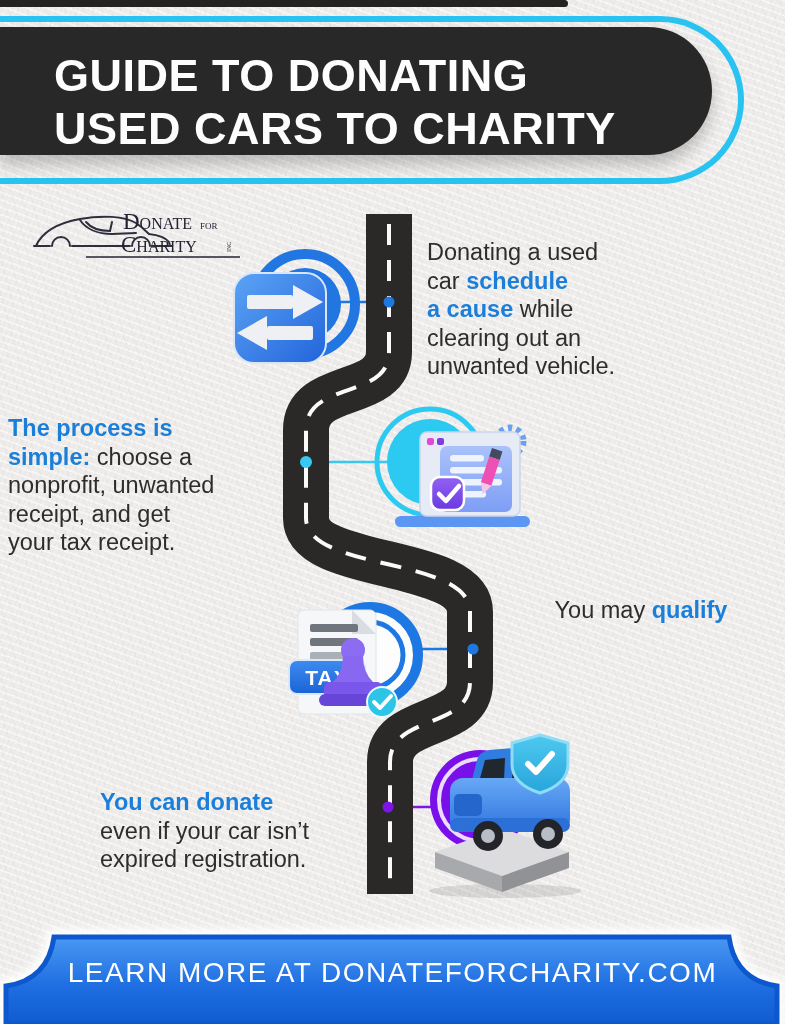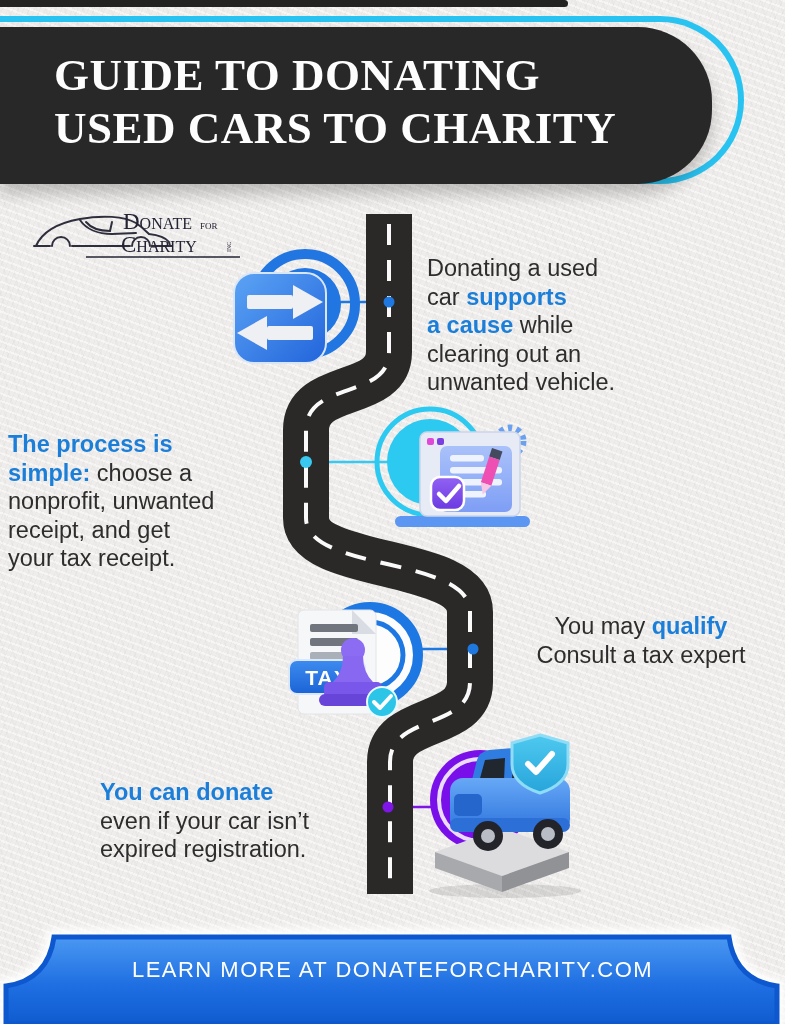--- a/index.html
+++ b/index.html
@@ -11,39 +11,38 @@
       repeating-linear-gradient(112deg, rgba(120,120,120,.045) 0 1px, transparent 1px 5px),
       repeating-linear-gradient(200deg, rgba(255,255,255,.5) 0 2px, transparent 2px 7px),
       repeating-linear-gradient(75deg, rgba(100,100,100,.03) 0 2px, transparent 2px 9px);
   }
   .top-strip{position:absolute;left:0;top:0;width:568px;height:7px;background:#232322;border-radius:0 4px 4px 0;}
   .header-cyan{
     position:absolute;left:0;top:16px;width:744px;height:168px;box-sizing:border-box;
     border:6px solid #29c3f1;border-left:none;border-radius:0 84px 84px 0;
   }
   .header-black{
-    position:absolute;left:0;top:27px;width:712px;height:157px;
+    position:absolute;left:0;top:27px;width:712px;height:128px;
     background:#292828;border-radius:0 74px 74px 0;
     box-shadow:0 10px 16px rgba(0,0,0,.22);
-    font-family:Liberation Serif, serif;
   }
   .header-title{
     position:absolute;left:54px;top:22px;color:#fdfdfd;
     font-size:45px;line-height:53px;font-weight:800;letter-spacing:.5px;white-space:nowrap;
   }
   .logo{position:absolute;left:28px;top:198px;width:215px;height:64px;}
   .main-svg{position:absolute;left:0;top:0;width:785px;height:1024px;}
-  .step-text{position:absolute;font-size:23.5px;line-height:28.6px;color:#2d2d2d;margin-top:16px;}
+  .step-text{position:absolute;font-size:23.5px;line-height:28.6px;color:#2d2d2d;}
   .step-text .line{white-space:nowrap;}
   .hl{color:#1b7ed9;font-weight:700;}
   .align-right{text-align:left;}
   .footer-svg{position:absolute;left:0;top:900px;width:785px;height:124px;}
   .footer-text{
     position:absolute;left:0;top:957px;width:785px;text-align:center;
-    color:#ffffff;font-size:22px;letter-spacing:1.5px;font-weight:400;
+    color:#ffffff;font-size:28px;letter-spacing:1.5px;font-weight:400;
   }
 </style>
 </head>
 <body>
 
 <div class="canvas">
 
   <div class="top-strip"></div>
 
   <div class="header-cyan"></div>
@@ -209,40 +208,39 @@
       </g>
       <g>
         <path d="M540,735 L568,743 L568,764 Q568,784 540,793 Q512,784 512,764 L512,743 Z" fill="url(#gradShield)" stroke="#8edcf6" stroke-width="3"></path>
         <path d="M528,764 l8,8 l16,-18" fill="none" stroke="#ffffff" stroke-width="6" stroke-linecap="round" stroke-linejoin="round"></path>
       </g>
     </g>
   </svg>
 
   <div class="step-text" style="left:427px;top:238px;width:235px;">
     <div class="line"><span>Donating a used</span><span class="hl"></span><span></span></div>
-    <div class="line"><span>car </span><span class="hl">supports</span><span></span></div>
+    <div class="line"><span>car </span><span class="hl">schedule</span><span></span></div>
     <div class="line"><span></span><span class="hl">a cause</span><span> while</span></div>
     <div class="line"><span>clearing out an</span><span class="hl"></span><span></span></div>
     <div class="line"><span>unwanted vehicle.</span><span class="hl"></span><span></span></div>
   </div>
 
   <div class="step-text align-right" style="left:8px;top:414px;width:265px;">
     <div class="line"><span></span><span class="hl">The process is</span><span></span></div>
     <div class="line"><span></span><span class="hl">simple:</span><span> choose a</span></div>
     <div class="line"><span>nonprofit, unwanted</span><span class="hl"></span><span></span></div>
     <div class="line"><span>receipt, and get</span><span class="hl"></span><span></span></div>
     <div class="line"><span>your tax receipt.</span><span class="hl"></span><span></span></div>
   </div>
 
   <div class="step-text" style="left:511px;top:596px;width:260px;text-align:center;">
     <div class="line"><span>You may </span><span class="hl">qualify</span><span></span></div>
-    <div class="line"><span>Consult a tax expert</span><span class="hl"></span><span></span></div>
-  </div>
-
-  <div class="step-text align-right" style="left:100px;top:762px;width:258px;">
+  </div>
+
+  <div class="step-text align-right" style="left:100px;top:788px;width:258px;">
     <div class="line"><span></span><span class="hl">You can donate</span><span></span></div>
     <div class="line"><span>even if your car isn’t</span><span class="hl"></span><span></span></div>
     <div class="line"><span>expired registration.</span><span class="hl"></span><span></span></div>
   </div>
 
   <svg class="footer-svg" viewBox="0 0 785 124">
     <defs>
       <linearGradient id="gradBanner" x1="0" y1="0" x2="0" y2="1">
         <stop offset="0" stop-color="#4a98f2"></stop>
         <stop offset="0.55" stop-color="#1f6fe2"></stop>

